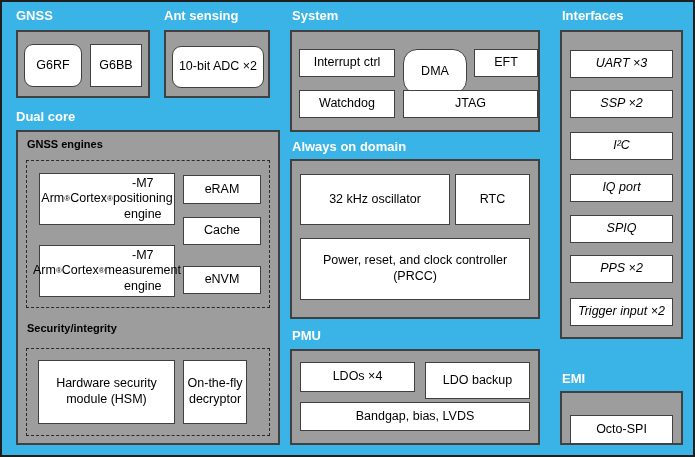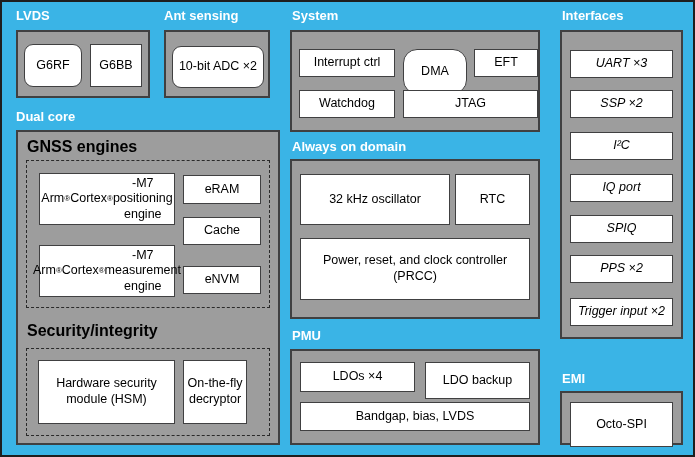--- a/index.html
+++ b/index.html
@@ -15,21 +15,21 @@
   .sec-title{
     position:absolute;
     color:#ffffff;
     font-size:13px;
     font-weight:bold;
     white-space:nowrap;
   }
   .sub-title{
     position:absolute;
     color:#000000;
-    font-size:16px;
+    font-size:11px;
     font-weight:bold;
     white-space:nowrap;
   }
   .panel{
     position:absolute;
     background:#9d9d9d;
     border:2px solid #404041;
     box-sizing:border-box;
   }
   .dashed{
@@ -51,21 +51,21 @@
     color:#000000;
     padding:1px 3px;
   }
   .block sup{font-size:8px;line-height:0;}
 </style>
 </head>
 <body>
 
 <div class="canvas">
 
-  <div class="sec-title" style="left:14px;top:6px;">LVDS</div>
+  <div class="sec-title" style="left:14px;top:6px;">GNSS</div>
   <div class="panel" style="left:14px;top:28px;width:134px;height:68px;">
     <div class="block" style="left:6px;top:12px;width:58px;height:43px;border-radius:9px;">G6RF</div>
     <div class="block" style="left:72px;top:12px;width:52px;height:43px;">G6BB</div>
   </div>
 
   <div class="sec-title" style="left:162px;top:6px;">Ant sensing</div>
   <div class="panel" style="left:162px;top:28px;width:106px;height:68px;">
     <div class="block" style="left:6px;top:14px;width:92px;height:42px;border-radius:9px;">10-bit ADC ×2</div>
   </div>
 
@@ -117,16 +117,16 @@
 
   <div class="sec-title" style="left:290px;top:326px;">PMU</div>
   <div class="panel" style="left:288px;top:347px;width:250px;height:96px;">
     <div class="block" style="left:8px;top:11px;width:115px;height:30px;">LDOs ×4</div>
     <div class="block" style="left:133px;top:11px;width:105px;height:37px;">LDO backup</div>
     <div class="block" style="left:8px;top:51px;width:230px;height:29px;">Bandgap, bias, LVDS</div>
   </div>
 
   <div class="sec-title" style="left:560px;top:369px;">EMI</div>
   <div class="panel" style="left:558px;top:389px;width:123px;height:54px;">
-    <div class="block" style="left:8px;top:9px;width:103px;height:45px;">Octo-SPI</div>
+    <div class="block" style="left:8px;top:22px;width:103px;height:29px;">Octo-SPI</div>
   </div>
 
 </div>
 
 </body></html>

